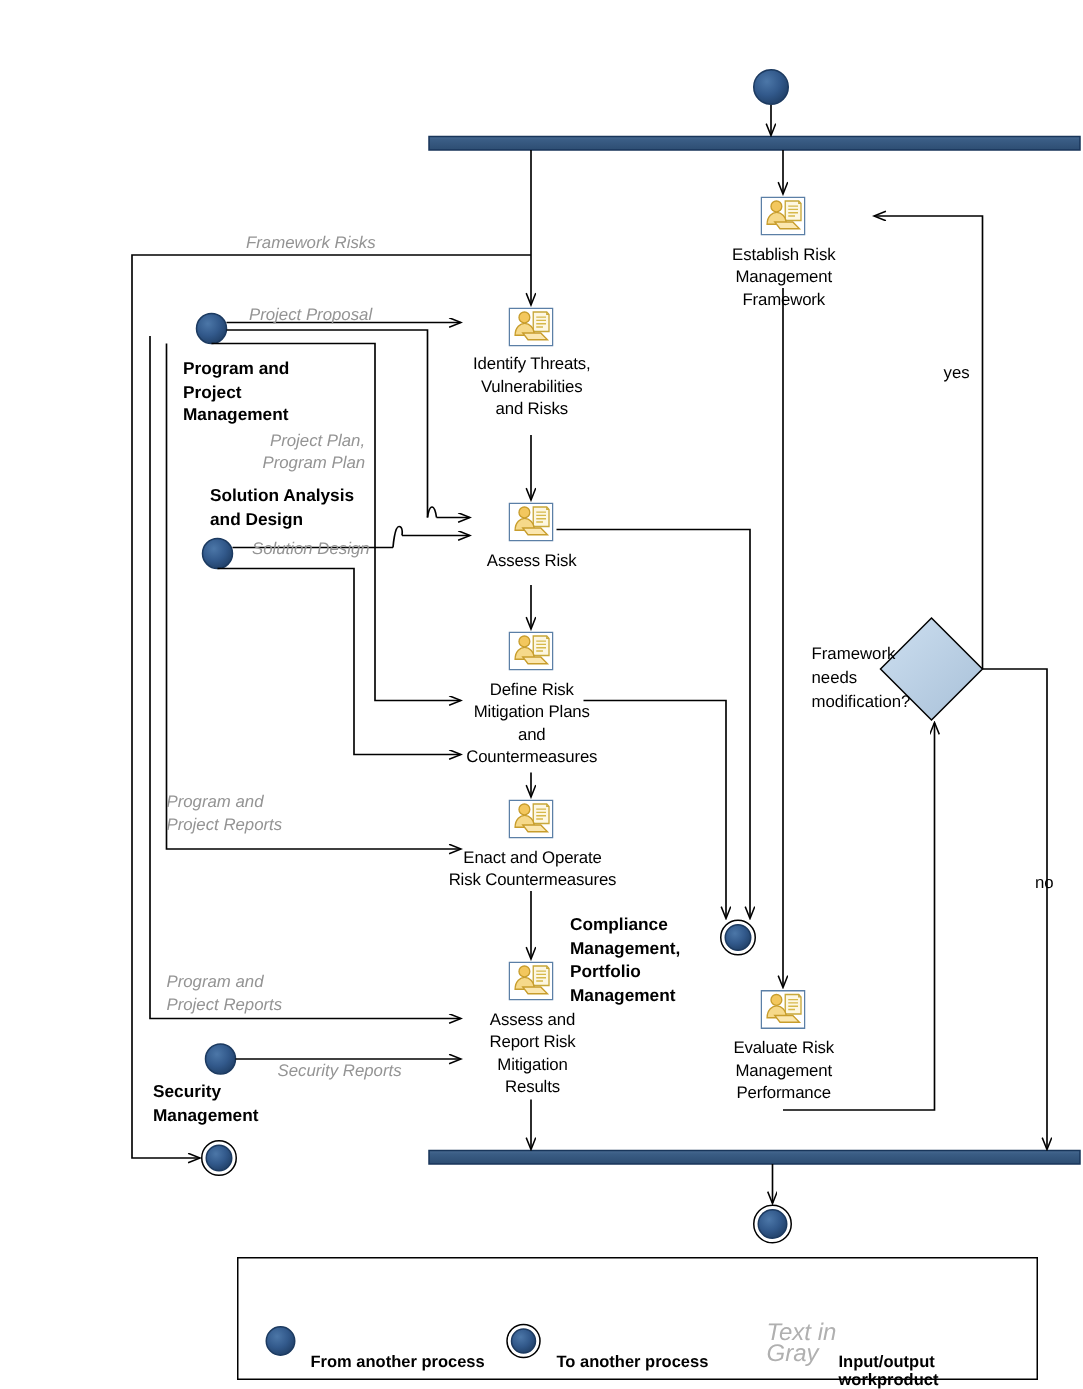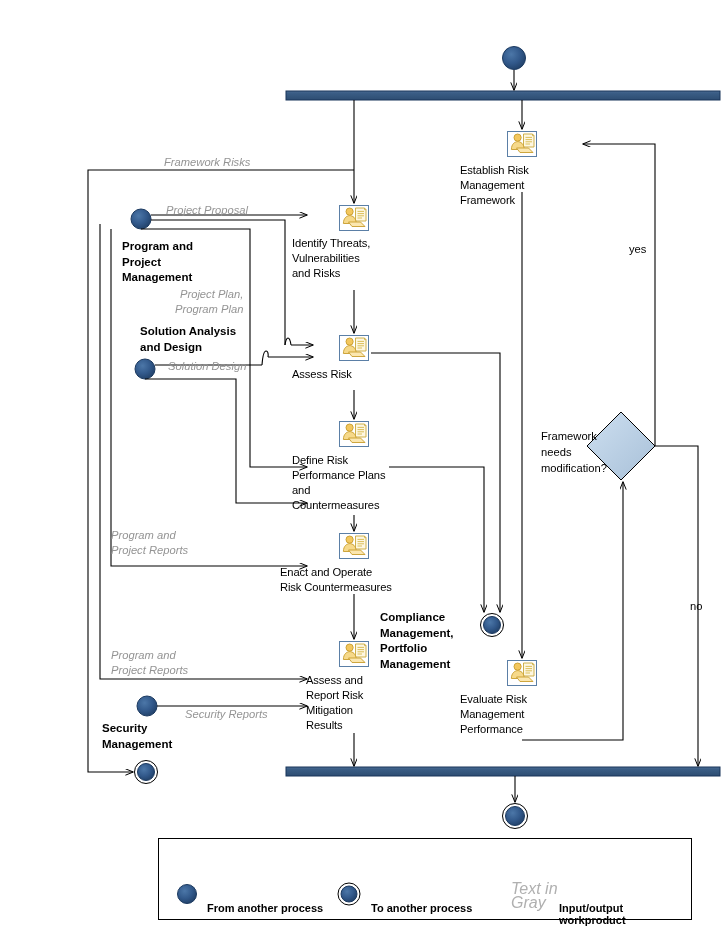--- a/index.html
+++ b/index.html
@@ -24,20 +24,21 @@
   svg.layer {
     position: absolute;
     left: 0; top: 0;
     width: 722px;
     height: 926px;
   }
   .node-label {
     position: absolute;
     font-size: 11.2px;
     color: #000000;
+    text-align: center;
     line-height: 15px;
     white-space: pre-line;
     letter-spacing: -0.1px;
   }
   .lane-label {
     position: absolute;
     font-size: 11.5px;
     font-weight: bold;
     color: #000000;
     line-height: 15.5px;
@@ -246,21 +247,21 @@
     </g>
   </svg>
 
   <div class="node-label" style="left:292px; top:236px; width:125px;">Identify Threats,
 Vulnerabilities
 and Risks</div>
 
   <div class="node-label" style="left:292px; top:367px; width:125px;">Assess Risk</div>
 
   <div class="node-label" style="left:292px; top:453px; width:125px;">Define Risk
-Performance Plans
+Mitigation Plans
 and
 Countermeasures</div>
 
   <div class="node-label" style="left:280px; top:565px; width:150px;">Enact and Operate
 Risk Countermeasures</div>
 
   <div class="node-label" style="left:306px; top:673px; width:98px;">Assess and
 Report Risk
 Mitigation
 Results</div>
@@ -271,21 +272,21 @@
 
   <div class="node-label" style="left:460px; top:692px; width:125px;">Evaluate Risk
 Management
 Performance</div>
 
   <div class="decision-label" style="left:541px; top:428px; width:84px;">Framework
 needs
 modification?</div>
 
   <div class="guard-label" style="left:629px; top:243px;">yes</div>
-  <div class="guard-label" style="left:690px; top:600px;text-align:center;">no</div>
+  <div class="guard-label" style="left:690px; top:583px;text-align:center;">no</div>
 
   <div class="lane-label" style="left:122px; top:239px; width:120px;">Program and
 Project
 Management</div>
 
   <div class="lane-label" style="left:116px; top:324px; width:150px;margin-left:24px;">Solution Analysis
 and Design</div>
 
   <div class="lane-label" style="left:380px; top:610px; width:110px;">Compliance
 Management,

